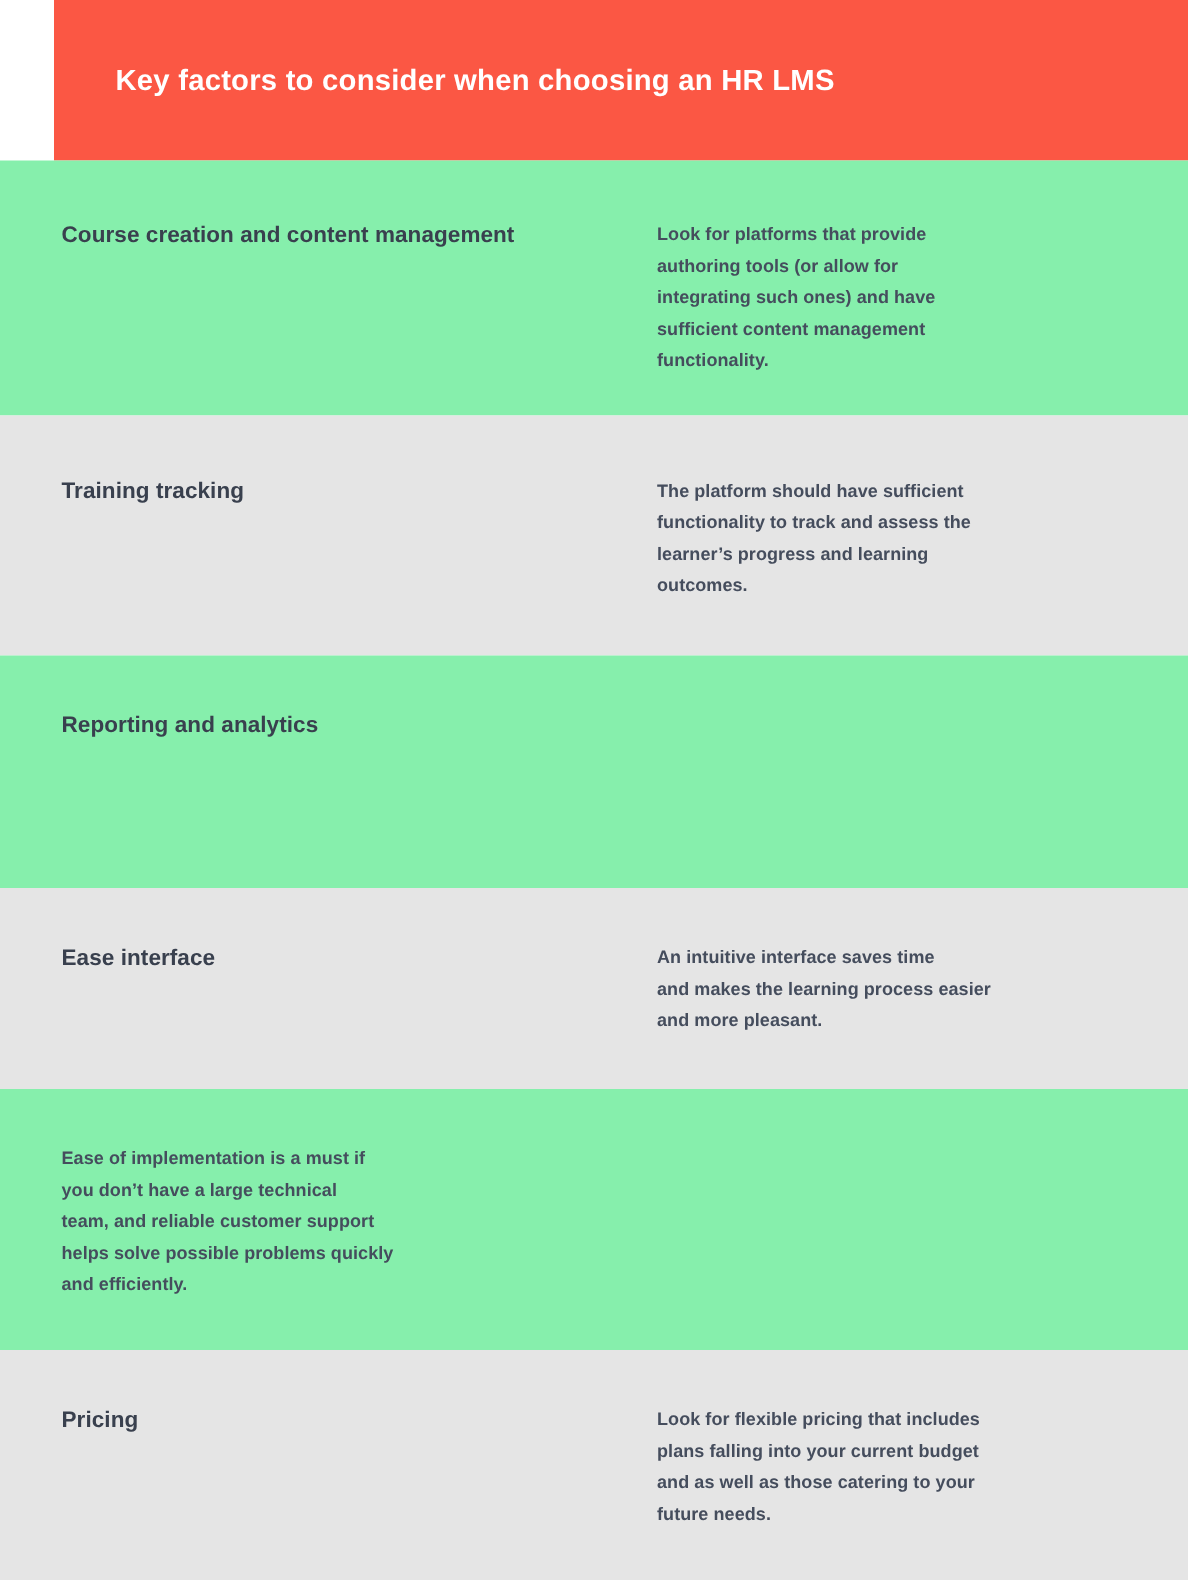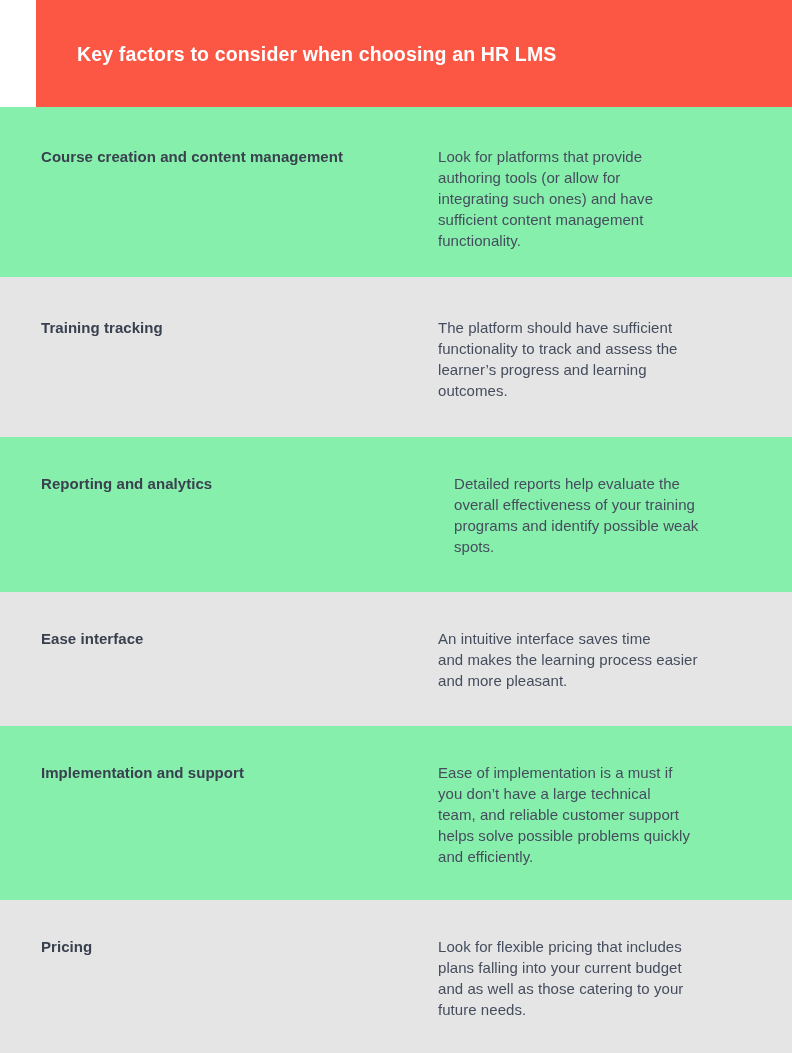--- a/index.html
+++ b/index.html
@@ -69,22 +69,22 @@
     font-size: 15px;
     font-weight: bold;
     line-height: 21px;
     letter-spacing: 0.05px;
     padding-right: 20px;
   }
 
   .cell-detail {
     flex: 1 1 auto;
     color: #454d5d;
-    font-size: 15px;
-    font-weight: normal;
+    font-size: 12px;
+    font-weight: bold;
     line-height: 21px;
     letter-spacing: 0.05px;
     white-space: pre-line;
   }
 </style>
 </head>
 <body>
 
 <div class="infographic">
 
@@ -106,35 +106,30 @@
     <div class="row tone-shaded row-r2">
       <div class="cell-factor">Training tracking</div>
       <div class="cell-detail">The platform should have sufficient
 functionality to track and assess the
 learner’s progress and learning
 outcomes.</div>
     </div>
 
     <div class="row tone-light row-r3">
       <div class="cell-factor">Reporting and analytics</div>
-      <div class="cell-detail">Detailed reports help evaluate the
-overall effectiveness of your training
-programs and identify possible weak
-spots.</div>
     </div>
 
     <div class="row tone-shaded row-r4">
       <div class="cell-factor">Ease interface</div>
       <div class="cell-detail">An intuitive interface saves time
 and makes the learning process easier
 and more pleasant.</div>
     </div>
 
     <div class="row tone-light row-r5">
-      <div class="cell-factor">Implementation and support</div>
       <div class="cell-detail">Ease of implementation is a must if
 you don’t have a large technical
 team, and reliable customer support
 helps solve possible problems quickly
 and efficiently.</div>
     </div>
 
     <div class="row tone-shaded row-r6">
       <div class="cell-factor">Pricing</div>
       <div class="cell-detail">Look for flexible pricing that includes

